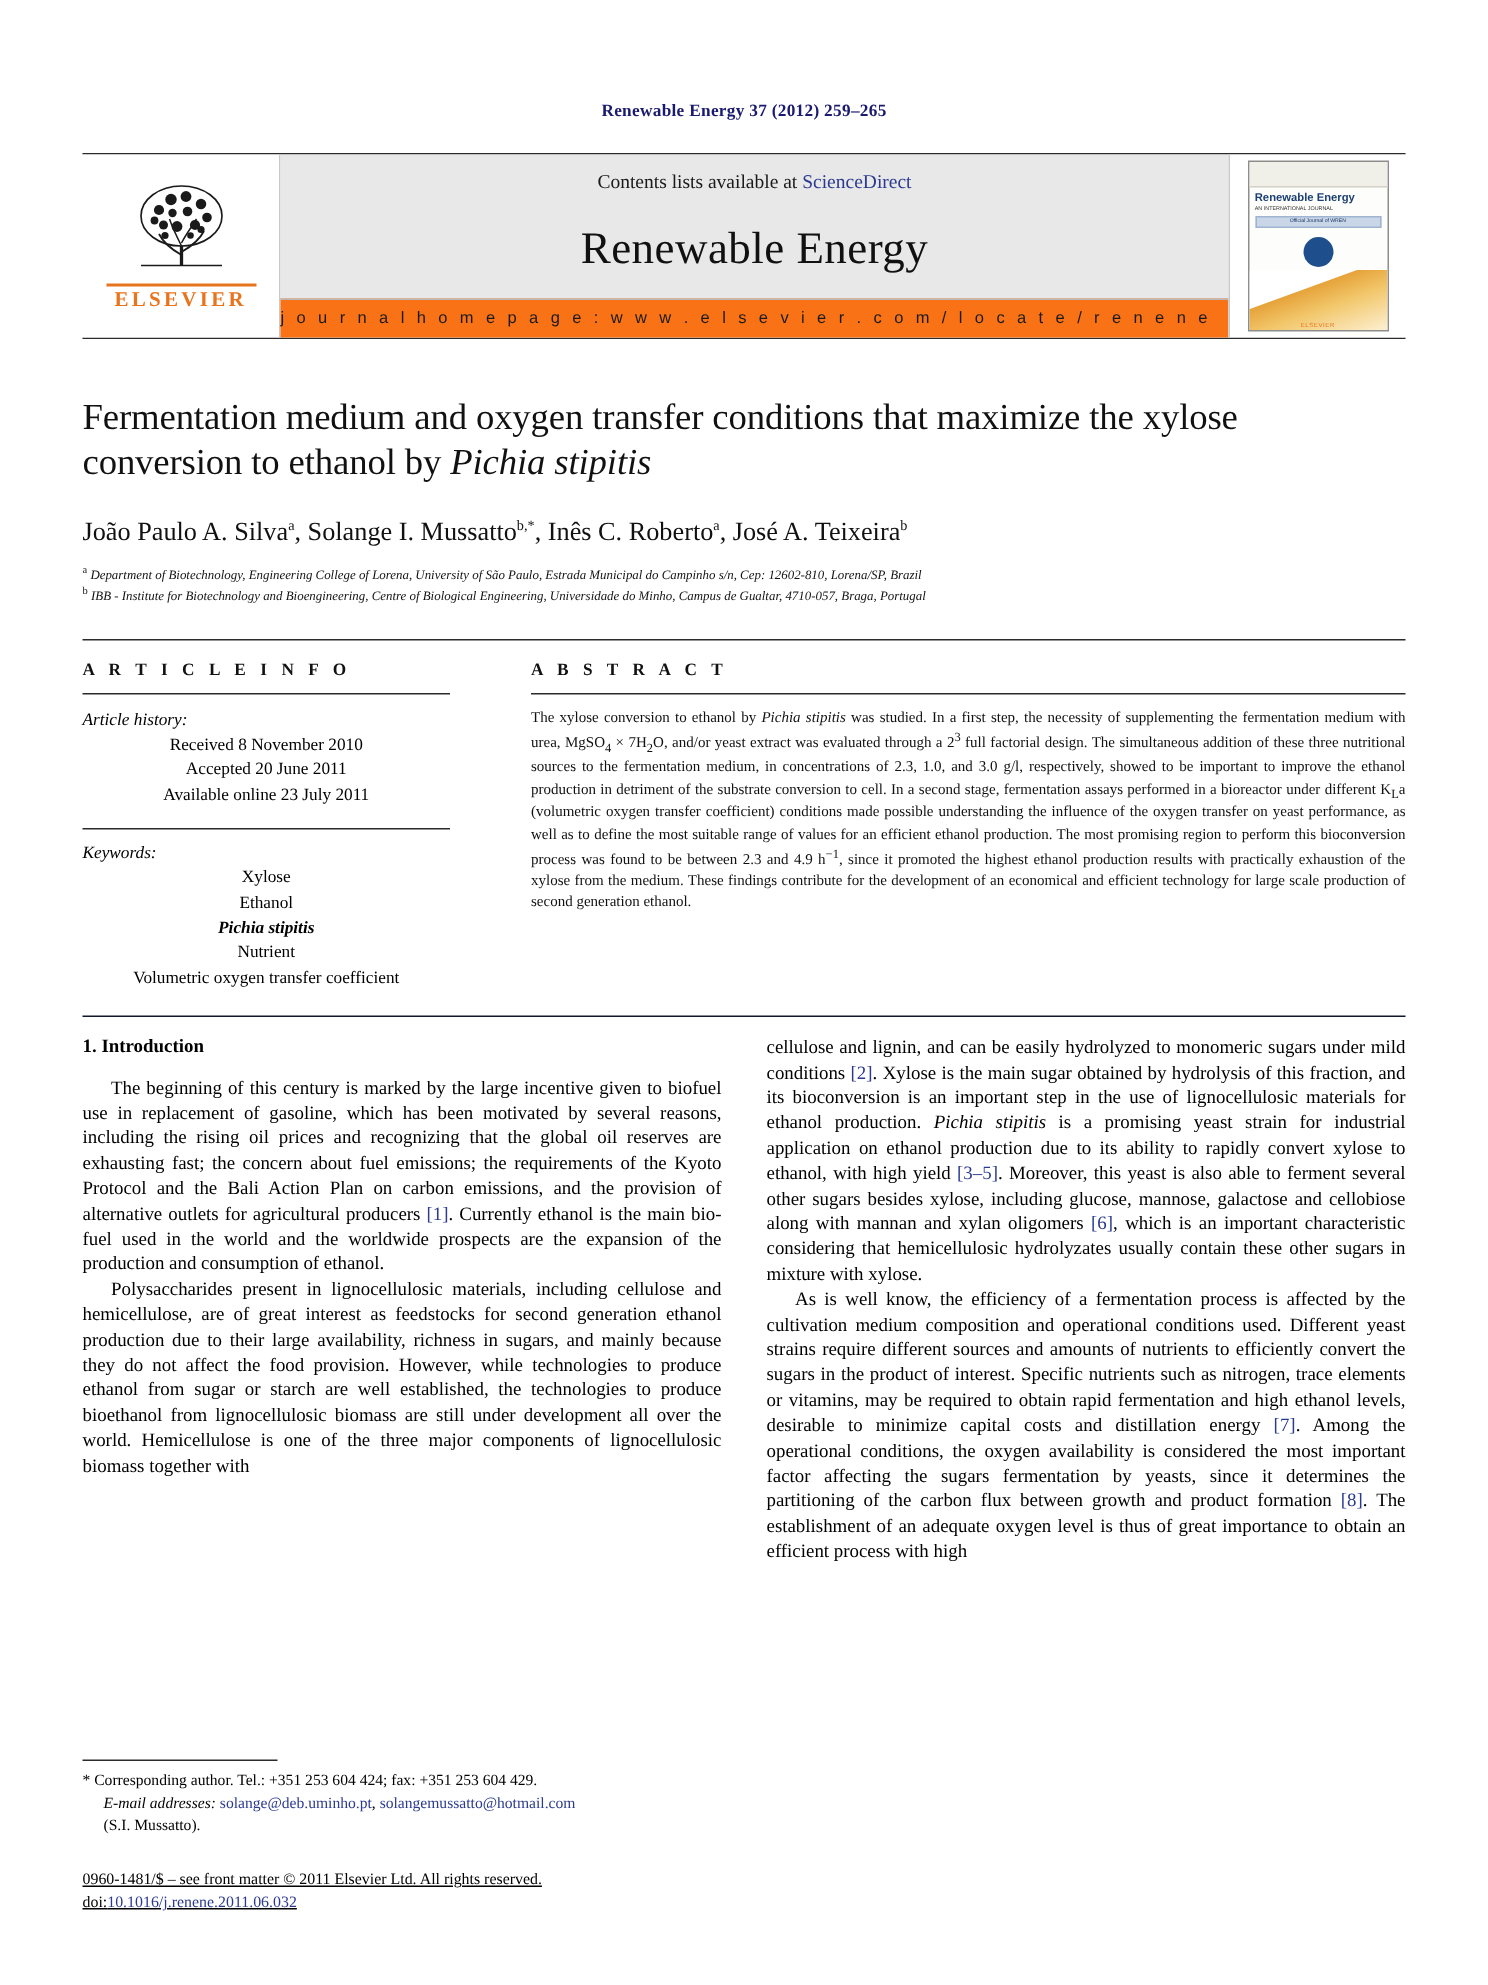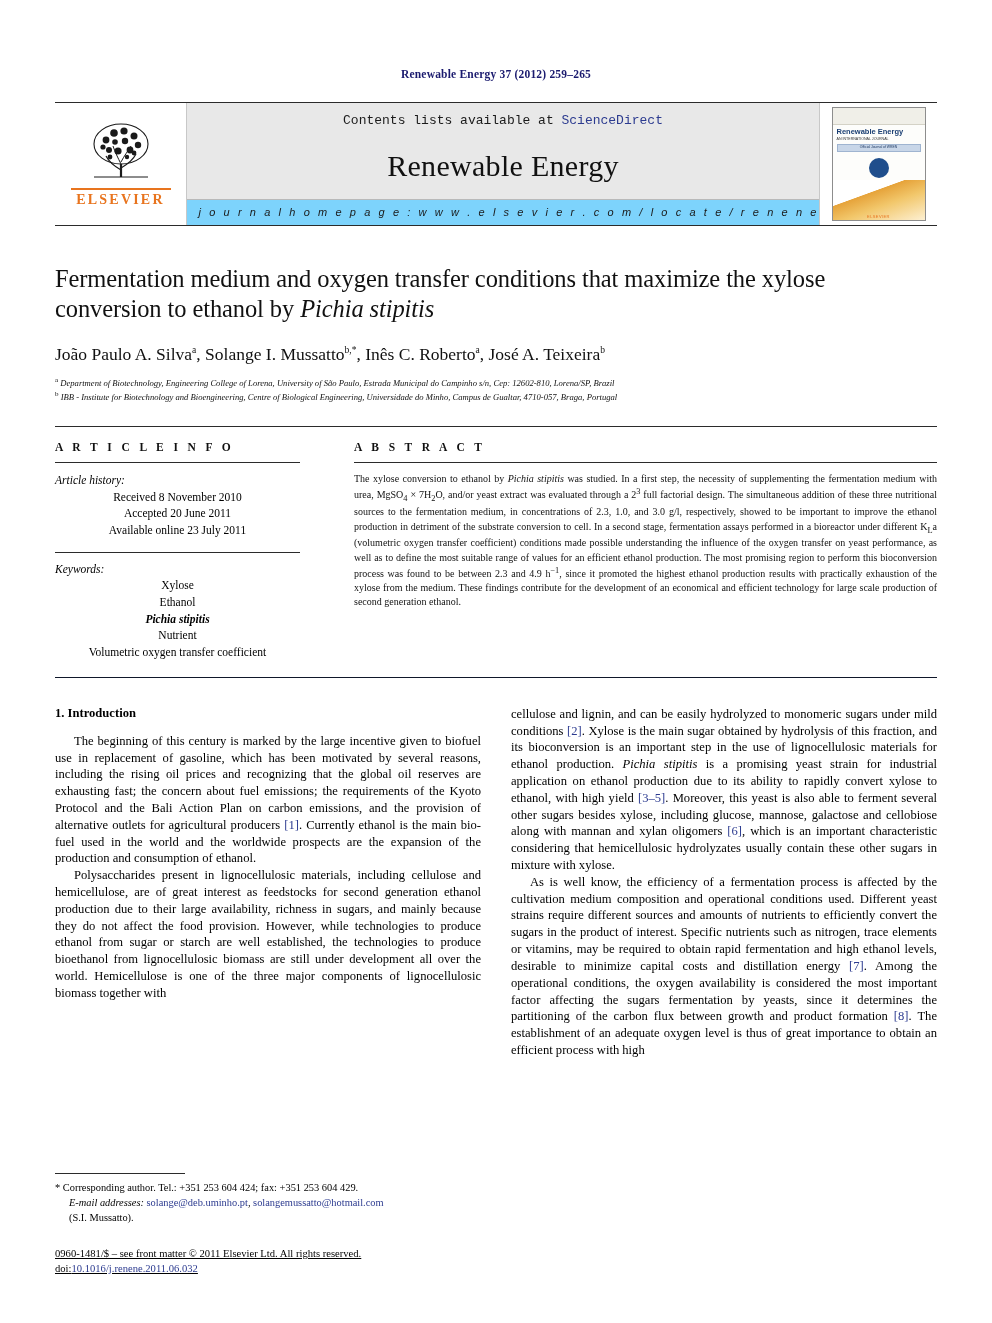--- a/index.html
+++ b/index.html
@@ -70,45 +70,44 @@
     background: #ffffff;
     display: flex;
     align-items: center;
     justify-content: center;
     border-left: 1px solid #c8c8c8;
     box-sizing: border-box;
   }
 
   .contents-line {
     font-size: 13px;
-    font-family: Liberation Mono, monospace;
+    font-family: Liberation Serif, serif;
     color: #1a1a1a;
   }
   .contents-line .sd {
     color: #2b3a8f;
   }
   .journal-name {
     font-size: 30px;
     font-family: "Liberation Serif", serif;
     color: #111111;
     letter-spacing: 0.3px;
     margin-top: 4px;
   }
   .homepage-bar {
     width: 100%;
-    text-align: right;
+    text-align: left;
     font-family: "Liberation Sans", sans-serif;
     font-size: 11px;
     letter-spacing: 2.6px;
     color: #1a1a1a;
     padding: 6px 0 7px 0;
     border-top: 1px solid #b9b9b9;
-    background: #7dd3fc;
+    background: #f97316;
     box-sizing: border-box;
-    font-style: italic;
   }
 
   
   .elsevier-logo {
     width: 104px;
     text-align: center;
   }
   .elsevier-wordmark {
     font-family: "Liberation Serif", serif;
     font-size: 14px;
@@ -272,21 +271,21 @@
   }
   .abstract-body i { font-style: italic; }
   .copyright {
     text-align: right;
     font-size: 11.8px;
     margin-top: 11px;
   }
 
   
   .body-cols {
-    margin: 28px 55px 0 55px;
+    margin: 12px 55px 0 55px;
     display: flex;
     gap: 30px;
   }
   .bcol {
     flex: 1 1 0;
     min-width: 0;
   }
   .sec-title {
     font-weight: bold;
     font-size: 12.6px;

